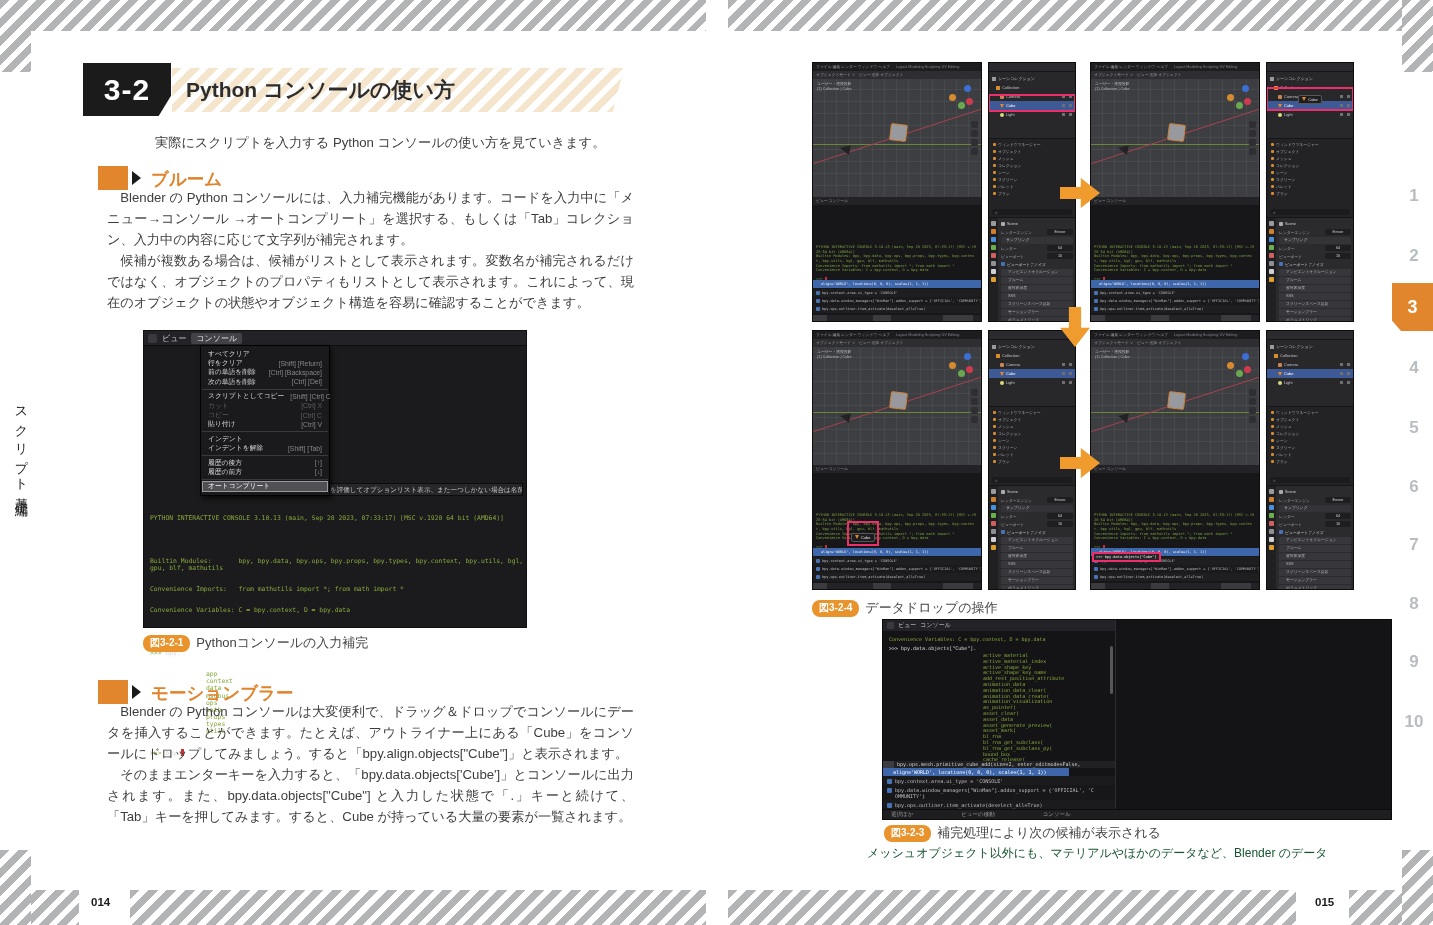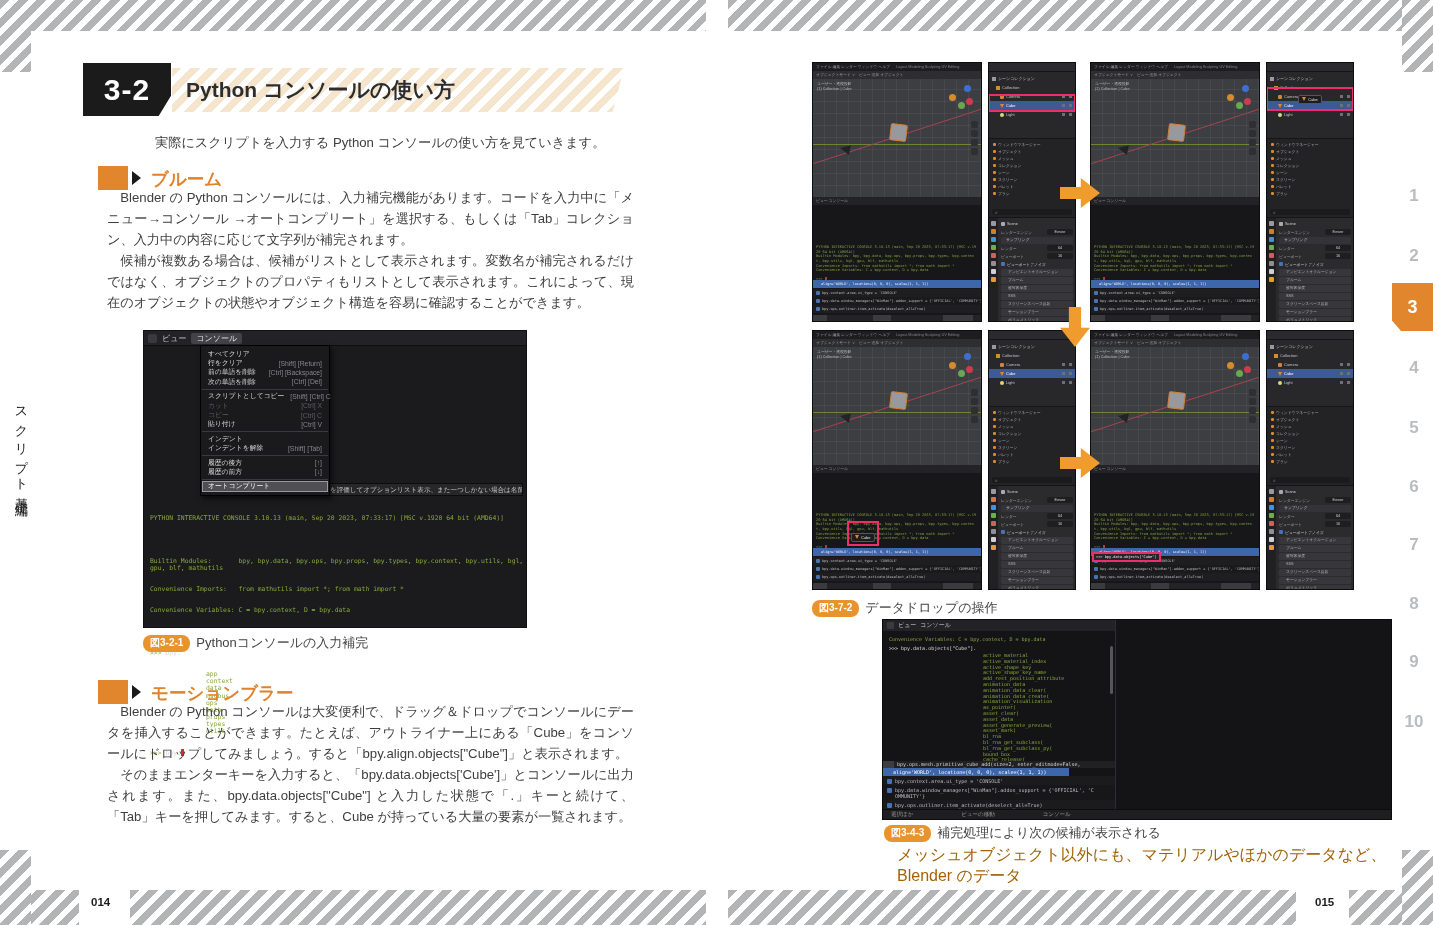--- a/index.html
+++ b/index.html
@@ -201,21 +201,21 @@
   .f3-status span{font-size:5.5px;color:#98989c}
   
   .chapnum{position:absolute;left:1399px;width:30px;text-align:center;font-size:17px;
       font-weight:bold;color:#b9bcc0}
   .chap-active{position:absolute;left:1392px;top:283px;width:41px;height:48px;background:#e2862e;
       clip-path:polygon(0 0,100% 0,100% 100%,22% 100%,0 78%);display:flex;align-items:center;
       justify-content:center;color:#fff;font-size:18px;font-weight:bold}
   .side-label{position:absolute;left:12px;top:398px;writing-mode:vertical-rl;font-size:13px;
       color:#1c1c1c;letter-spacing:3px}
   .pagenum{position:absolute;font-size:11.5px;font-weight:bold;color:#1c1c1c}
-  .closing{position:absolute;left:897px;top:845px;font-size:16px;color:#a16207}
+  .closing{position:absolute;left:867px;top:845px;font-size:12px;color:#14532d}
 </style>
 </head>
 <body>
 
 <div class="stripe" style="left:0;top:0;width:706px;height:31px"></div>
 <div class="stripe" style="left:728px;top:0;width:705px;height:31px"></div>
 <div class="stripe" style="left:0;top:0;width:31px;height:72px"></div>
 <div class="stripe" style="left:1402px;top:0;width:31px;height:72px"></div>
 <div class="stripe" style="left:0;top:890px;width:79px;height:35px"></div>
 <div class="stripe" style="left:130px;top:890px;width:576px;height:35px"></div>
@@ -1017,21 +1017,21 @@
 
     </div>
   </div>
 </div>
   <div class="arrow" style="left:248px;top:114px;width:40px;height:34px"></div>
   <div class="arrow" style="left:243px;top:248px;width:40px;height:34px;transform:rotate(90deg)"></div>
   <div class="arrow" style="left:248px;top:384px;width:40px;height:34px"></div>
 </div>
 
 <div class="cap" style="left:812px;top:599px">
-  <span class="badge">図3-7-2</span>
+  <span class="badge">図3-2-4</span>
   <span class="t">データドロップの操作</span>
 </div>
 
 <div class="fig3">
   <div class="hdr">
     <span class="hico"></span>
     <span>ビュー</span>
     <span>コンソール</span>
   </div>
   <div class="f3-var">Convenience Variables: C = bpy.context, D = bpy.data</div>
@@ -1079,21 +1079,21 @@
       </div>
   </div>
   <div class="f3-status">
     <span>選択ほか</span>
     <span>ビューの移動</span>
     <span>コンソール</span>
   </div>
 </div>
 
 <div class="cap" style="left:884px;top:824px">
-  <span class="badge">図3-4-3</span>
+  <span class="badge">図3-2-3</span>
   <span class="t">補完処理により次の候補が表示される</span>
 </div>
 
 <div class="closing">メッシュオブジェクト以外にも、マテリアルやほかのデータなど、Blender のデータ</div>
 
 <div class="chapnum" style="top:186px">1</div>
 <div class="chapnum" style="top:246px">2</div>
 <div class="chap-active">
     <span>3</span>
   </div>

